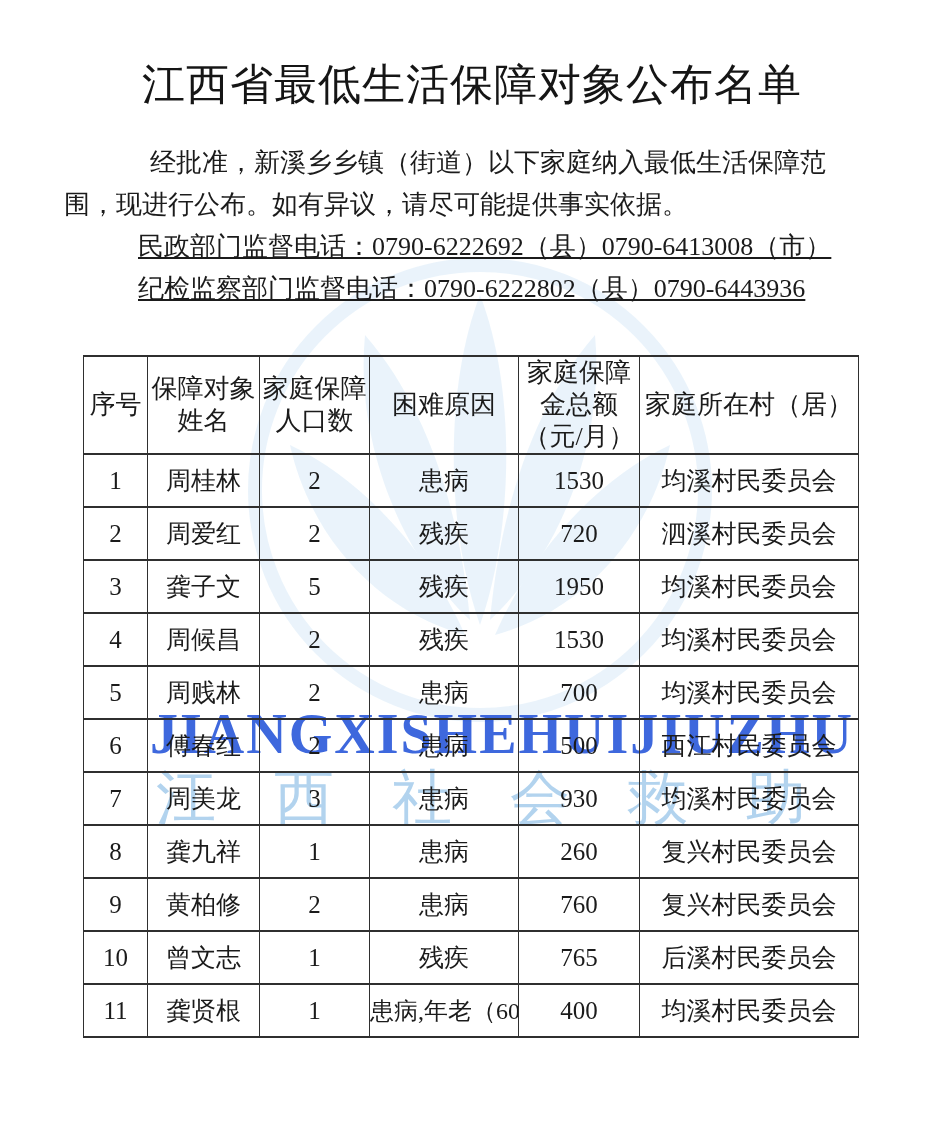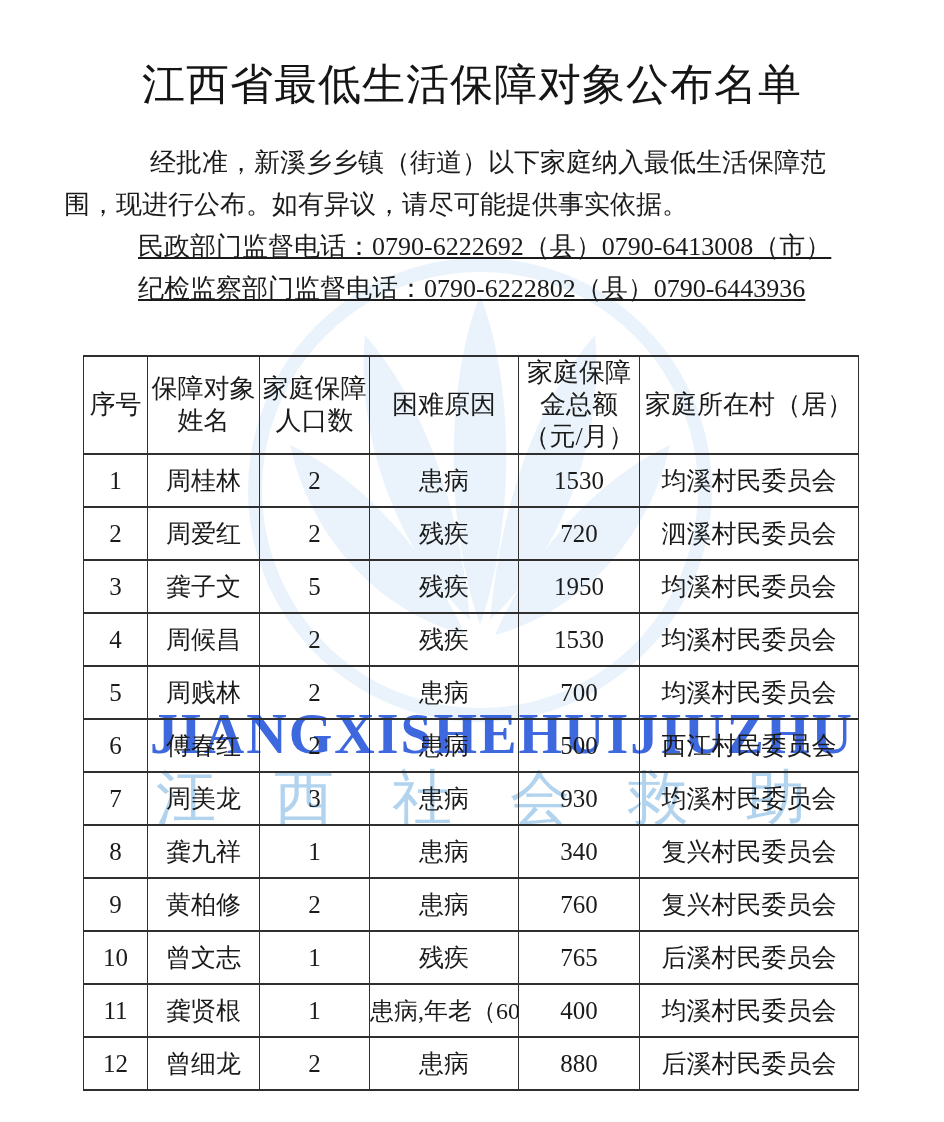--- a/index.html
+++ b/index.html
@@ -226,21 +226,21 @@
             <td>3</td>
             <td>患病</td>
             <td>930</td>
             <td>均溪村民委员会</td>
           </tr>
           <tr>
             <td>8</td>
             <td>龚九祥</td>
             <td>1</td>
             <td>患病</td>
-            <td>340</td>
+            <td>260</td>
             <td>复兴村民委员会</td>
           </tr>
           <tr>
             <td>9</td>
             <td>黄柏修</td>
             <td>2</td>
             <td>患病</td>
             <td>760</td>
             <td>复兴村民委员会</td>
           </tr>
@@ -253,25 +253,17 @@
             <td>后溪村民委员会</td>
           </tr>
           <tr>
             <td>11</td>
             <td>龚贤根</td>
             <td>1</td>
             <td class="clip">患病,年老（60周</td>
             <td>400</td>
             <td>均溪村民委员会</td>
           </tr>
-          <tr>
-            <td>12</td>
-            <td>曾细龙</td>
-            <td>2</td>
-            <td>患病</td>
-            <td>880</td>
-            <td>后溪村民委员会</td>
-          </tr>
         </tbody>
     </table>
 
   </div>
 </div>
 
 </body></html>

